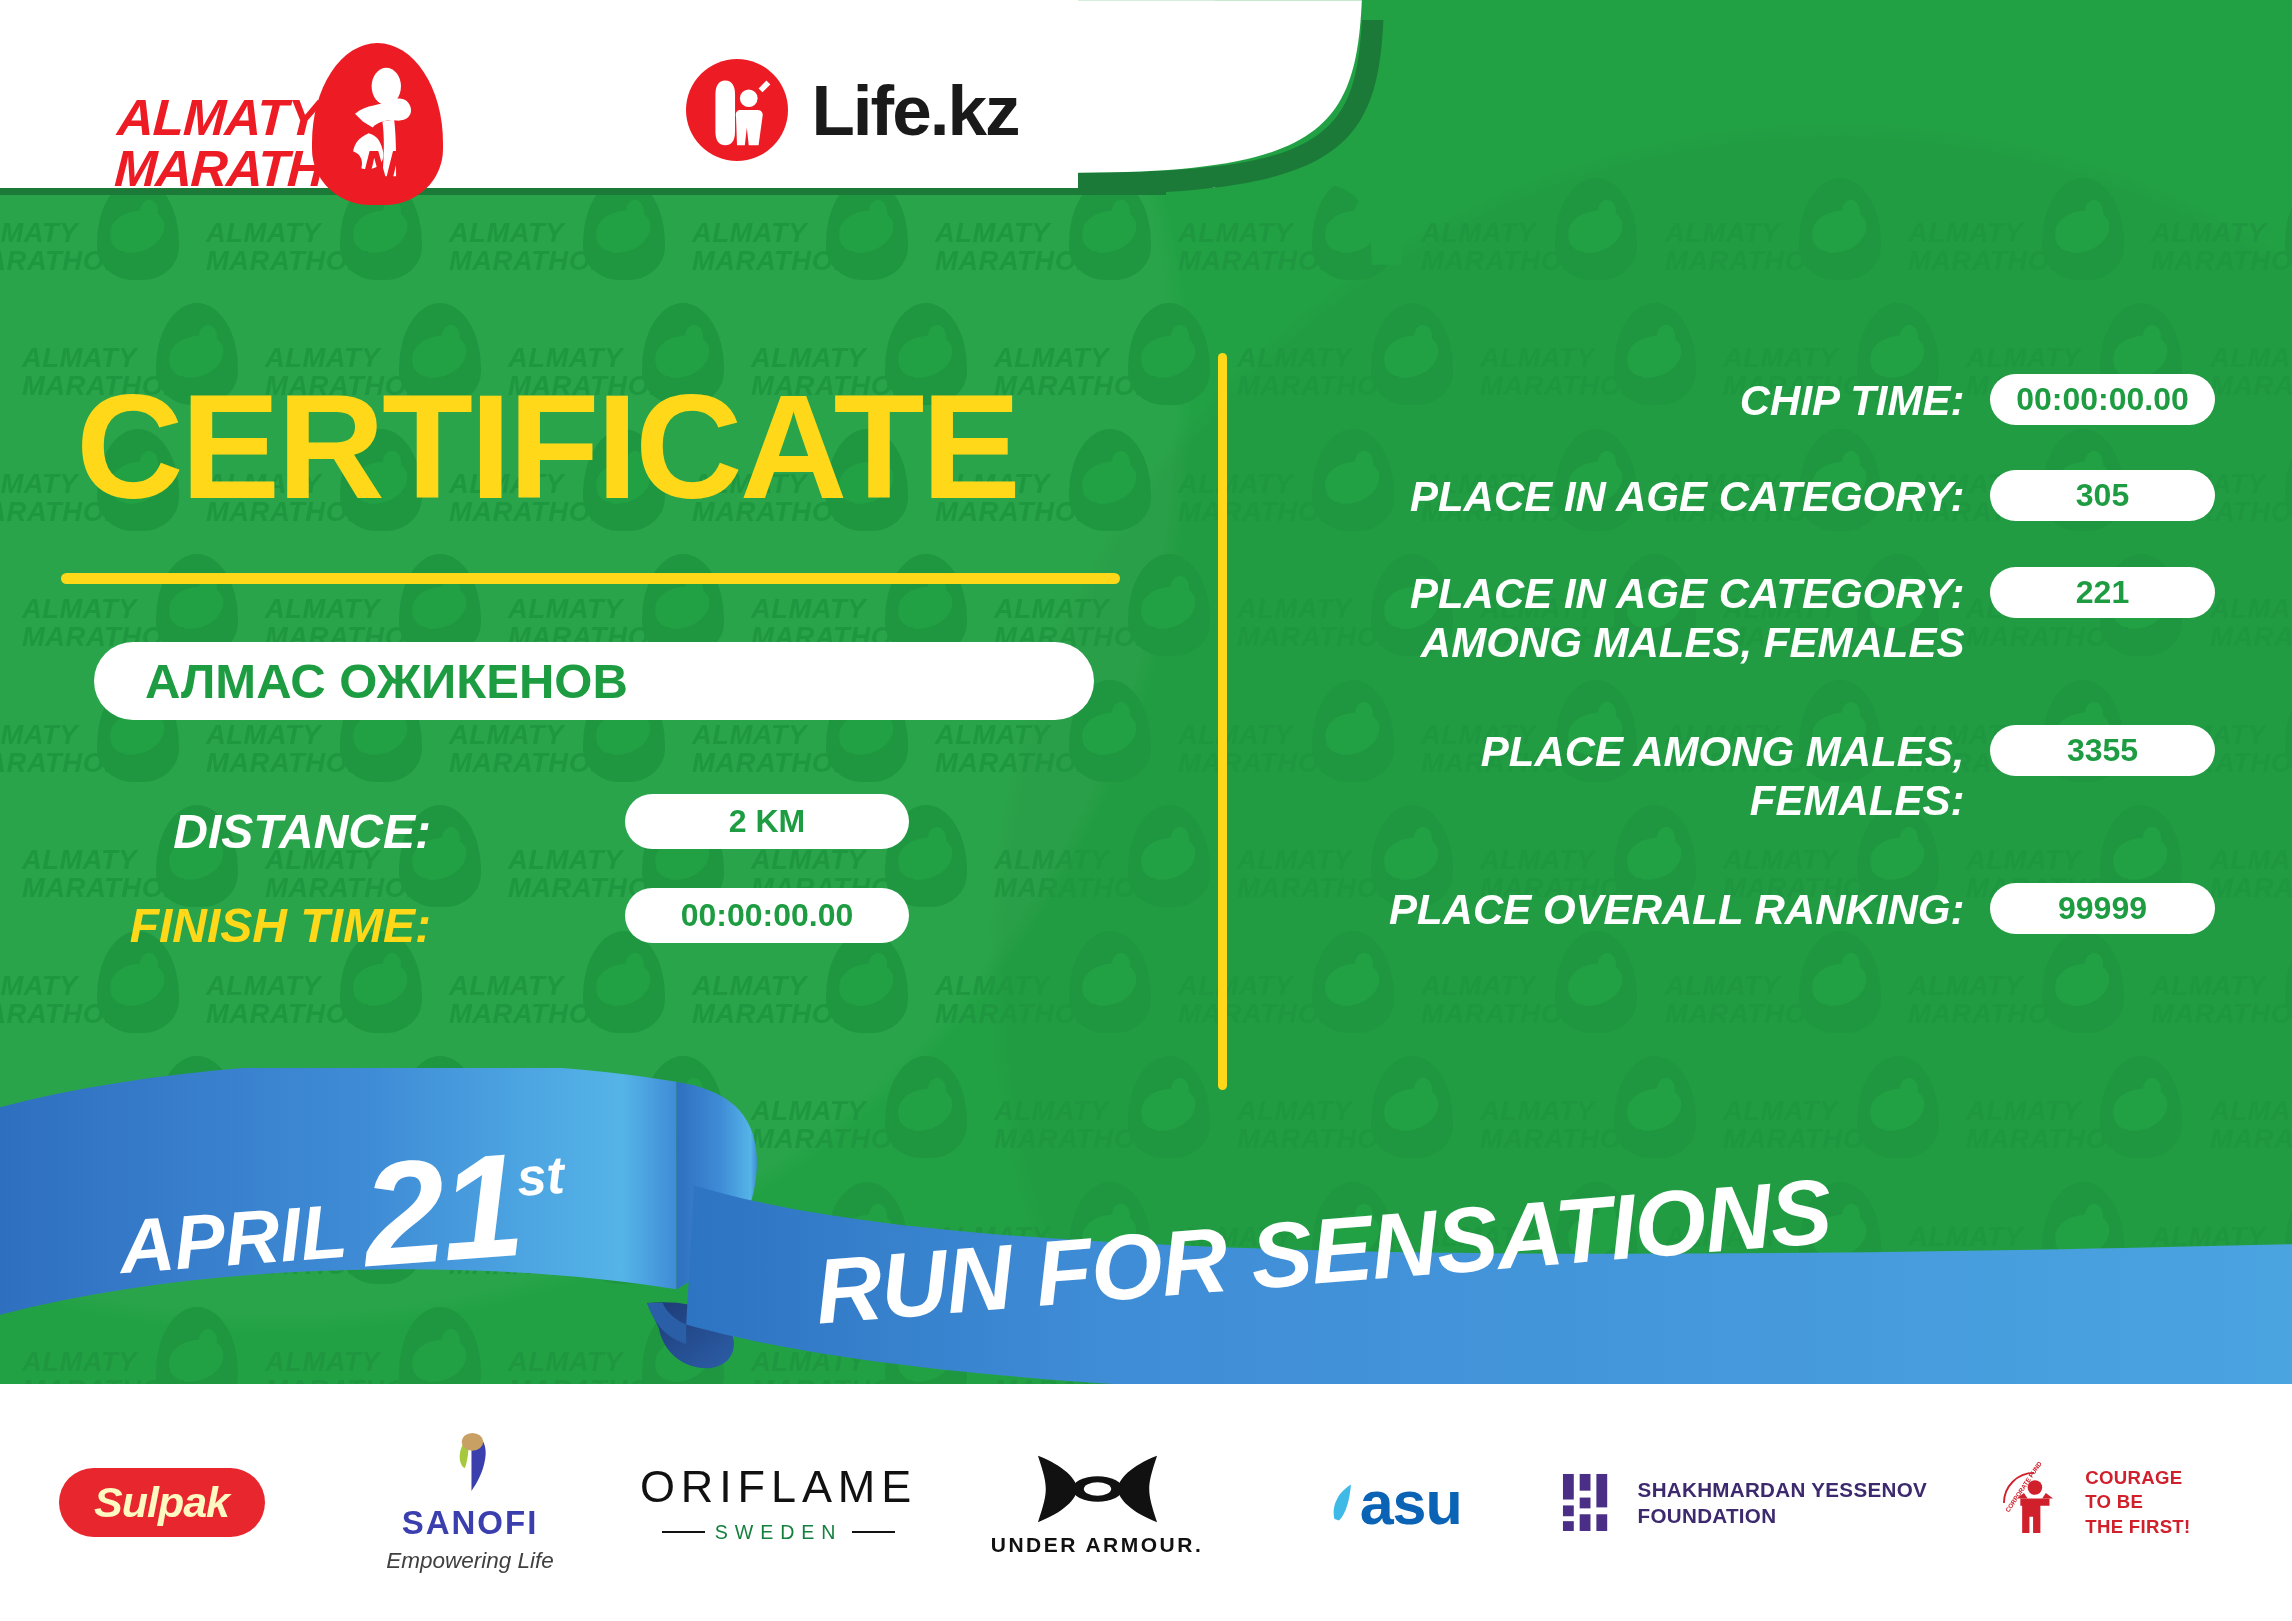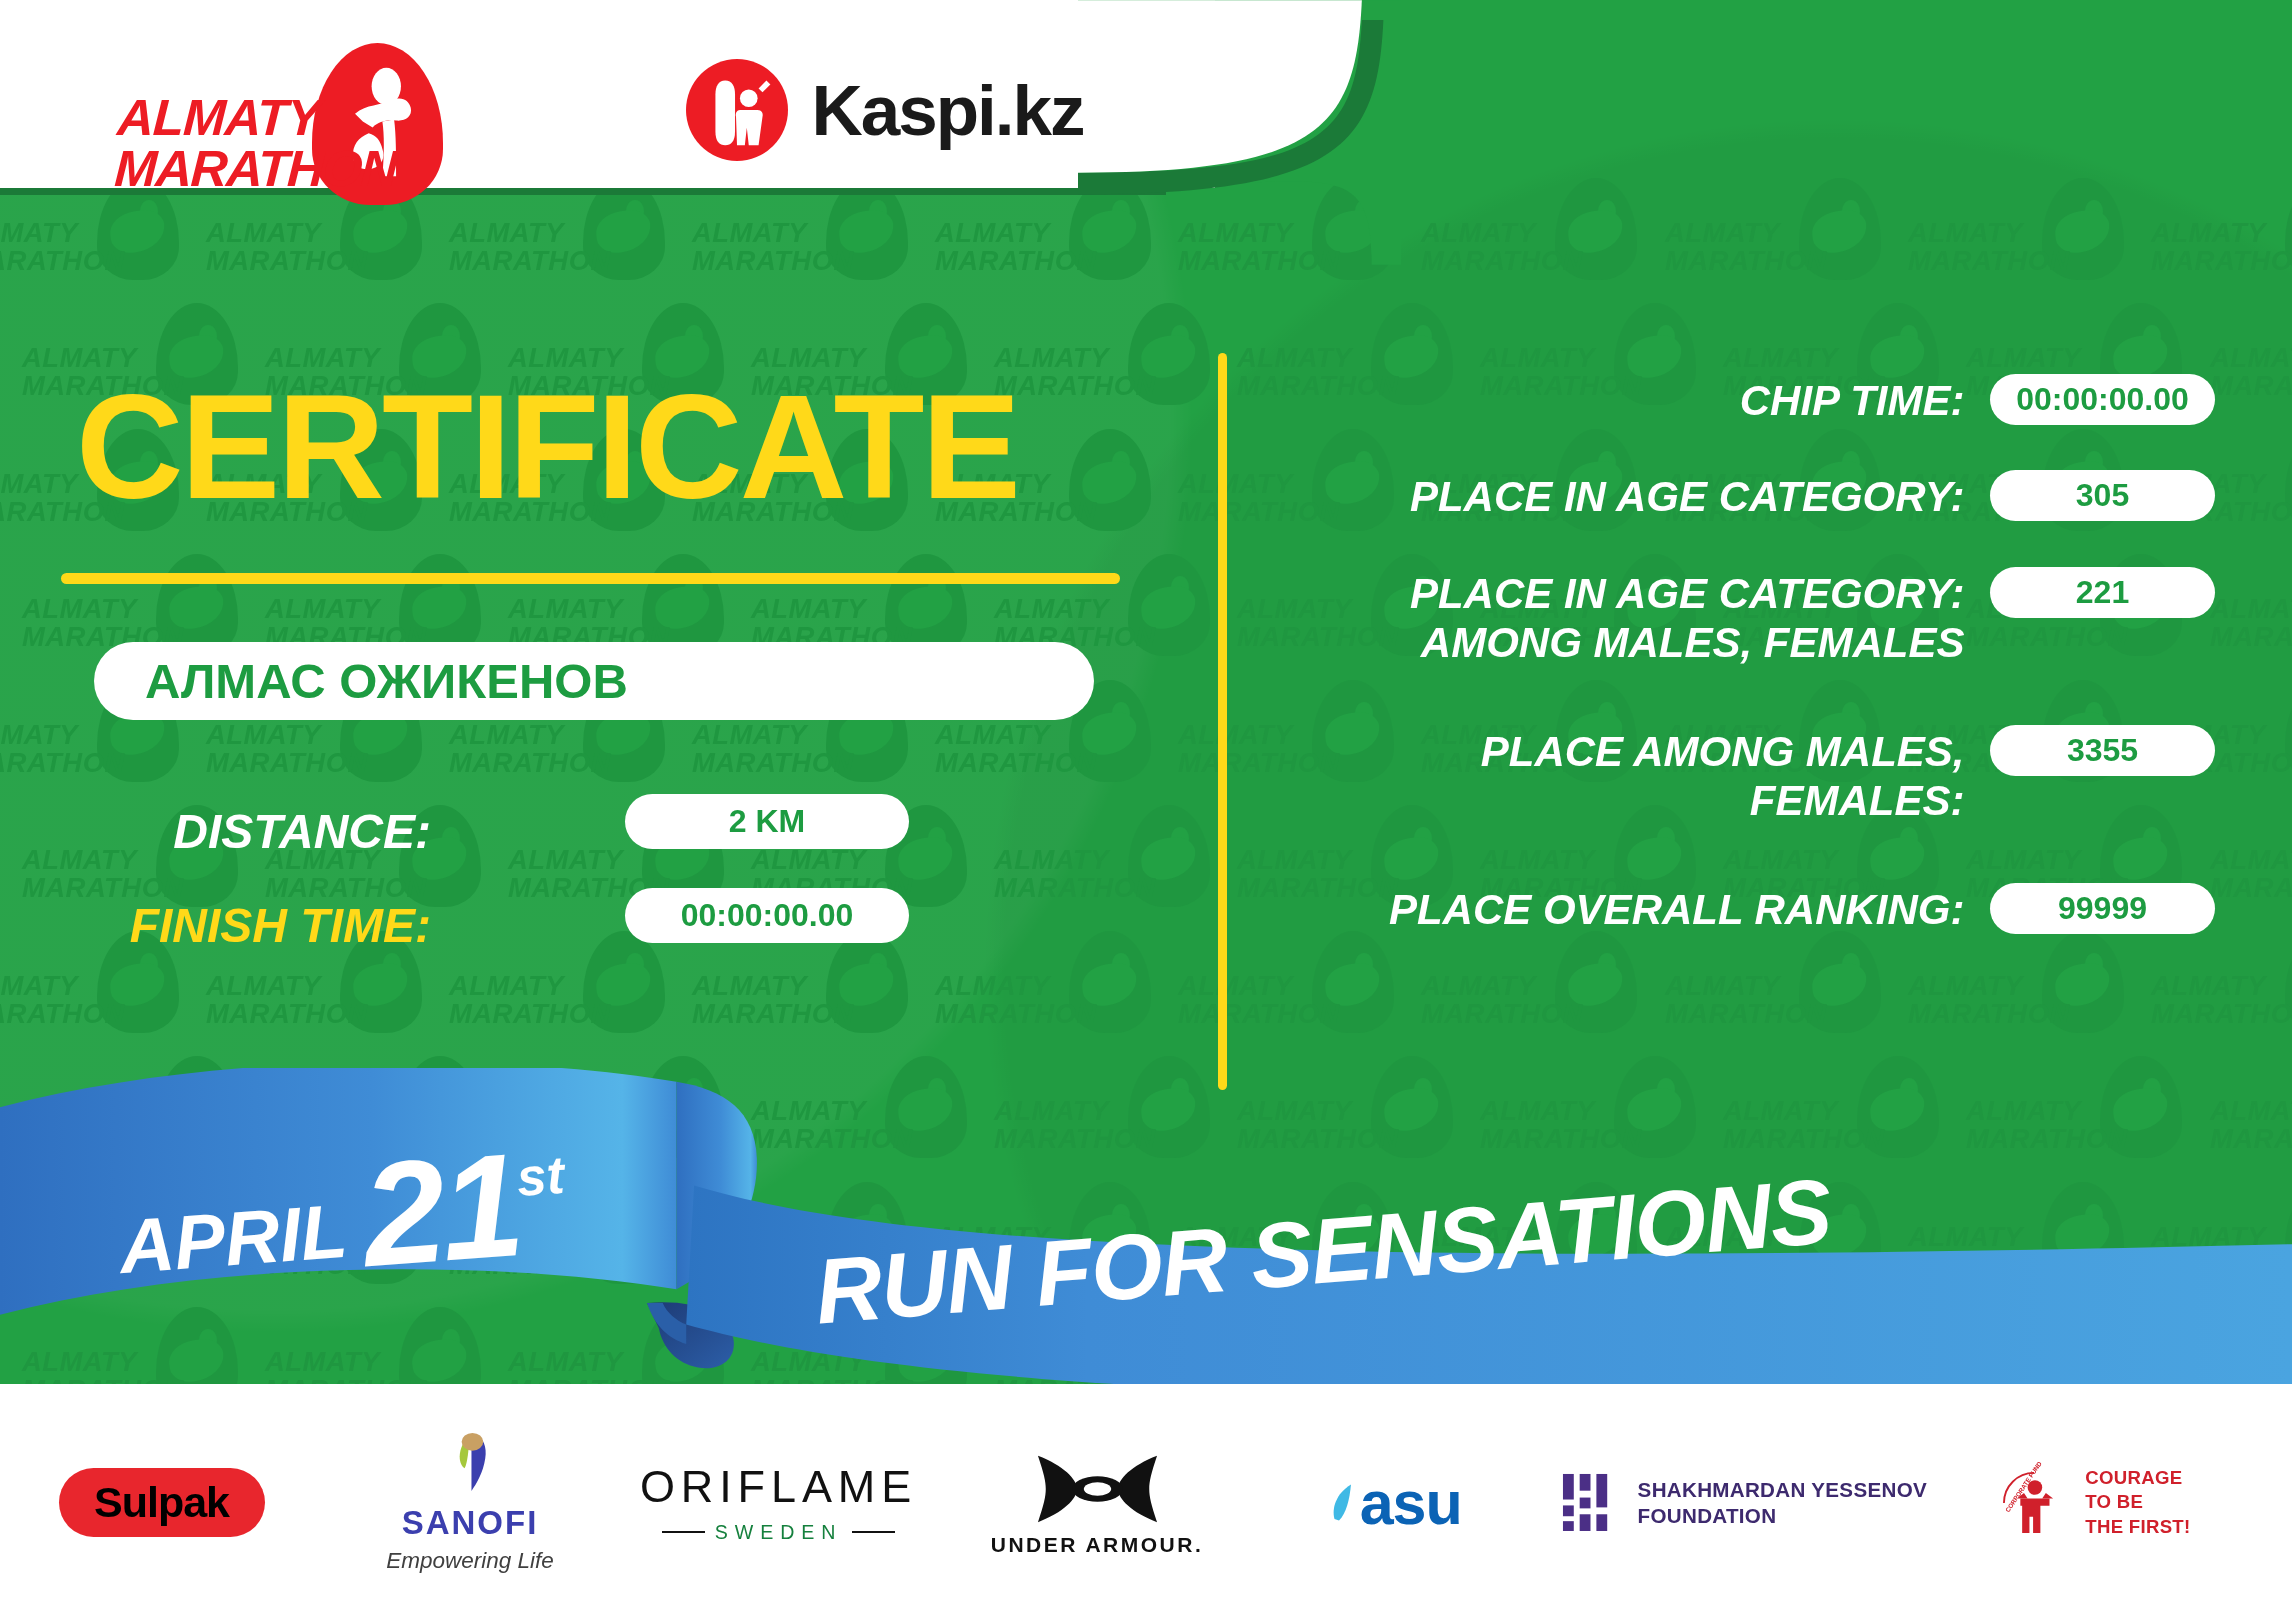--- a/index.html
+++ b/index.html
@@ -238,21 +238,21 @@
   .sponsors{
     position:absolute; left:0; top:1384px;
     width:2293px; height:237px;
     background:#ffffff; z-index:10;
     display:flex; align-items:center;
   }
   .sp { position:relative; display:flex; align-items:center; justify-content:center; }
 
   .sp-sulpak{
     width:206px; height:69px; background:#e8262d; border-radius:35px;
-    color:#000000; font-size:43px; font-weight:bold; 
+    color:#fef9c3; font-size:43px; font-weight:bold; font-style:italic;
     display:flex; align-items:center; justify-content:center; letter-spacing:-1px;
   }
   .sp-sanofi{ flex-direction:column; gap:2px;}
   .sp-sanofi .mark{ position:relative; width:57px; height:67px; margin-bottom:3.9px;}
   .sp-sanofi .nm{ color:#3b3fae; font-size:33px; font-weight:bold; letter-spacing:2px;}
   .sp-sanofi .tag{ color:#404040; font-size:22.5px; font-style:italic; letter-spacing:0px; margin-top:3.9px;}
   .sp-oriflame{ flex-direction:column; }
   .sp-oriflame .nm{ color:#111; font-size:45px; letter-spacing:5.9px; font-weight:400; }
   .sp-oriflame .sub{ display:flex; align-items:center; gap:9.8px; margin-top:7.8px;}
   .sp-oriflame .sub .ln{ width:43px; height:2px; background:#111;}
@@ -1177,21 +1177,21 @@
   <div class="kaspi-logo">
     <div class="kaspi-mark">
       <div class="kaspi-circle"></div>
       <svg viewBox="0 0 104 104" style="position:absolute;inset:0">
         <path d="M40 22 C47 22 50 28 50 36 L50 74 C50 84 46 88 40 88 C34 88 30 84 30 74 L30 36 C30 28 33 22 40 22 Z" fill="#ffffff"></path>
         <circle cx="64" cy="40" r="9" fill="#ffffff"></circle>
         <path d="M55 52 L73 52 C77 52 79 55 78 59 L74 88 L64 88 L62 70 L60 88 L52 88 L51 59 C50 55 52 52 55 52 Z" fill="#ffffff"></path>
         <path d="M74 30 L82 22 L86 26 L78 34 Z" fill="#ffffff"></path>
       </svg>
     </div>
-    <div class="kaspi-word">Kaspi.kz</div>
+    <div class="kaspi-word">Life.kz</div>
   </div>
 
   <div class="cert-title">CERTIFICATE</div>
   <div class="cert-rule"></div>
 
   <div class="name-pill">
     <span>АЛМАС ОЖИКЕНОВ</span>
   </div>
 
   <div class="left-rows" id="left-rows">

